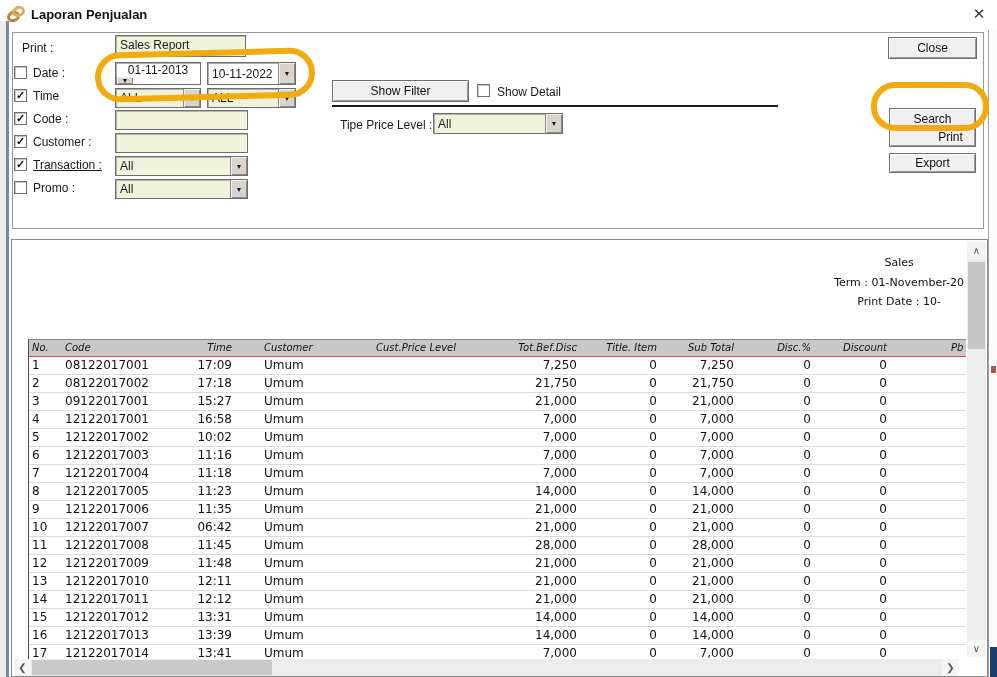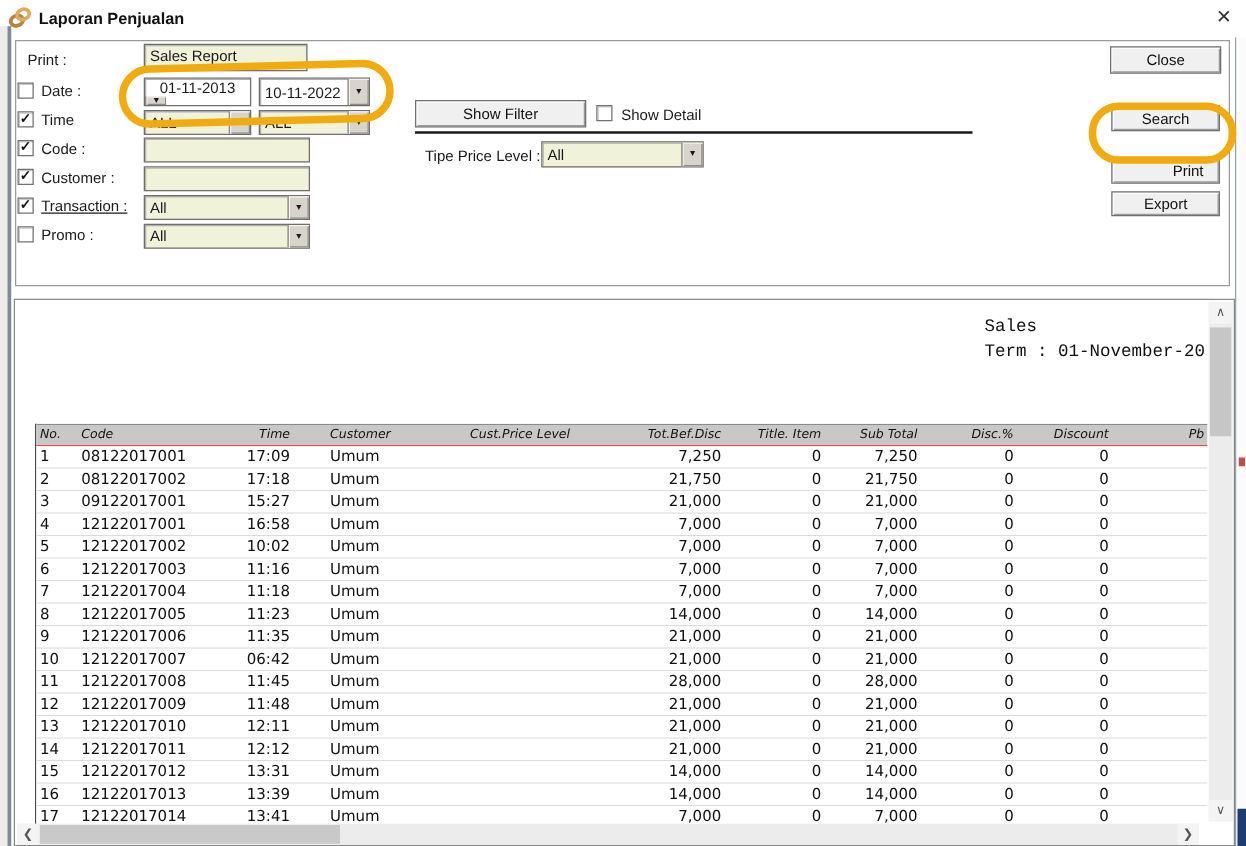--- a/index.html
+++ b/index.html
@@ -41,21 +41,21 @@
   .sepline { position:absolute; left:332px; top:105px; width:446px; height:2px; background:#1a1a1a; }
 
   
   .ring { position:absolute; border:6px solid #f1ab0e; border-radius:28px; pointer-events:none; z-index:60; }
   .ring-date { left:95px; top:50px; width:220px; height:50px; transform:rotate(-1.5deg); }
   .ring-search { left:871px; top:82px; width:118px; height:49px; border-radius:24px; }
 
   
   .report { position:absolute; left:11px; top:239px; width:977px; height:438px; background:#fff;
             border:1px solid #8a8a8a; font-family:"DejaVu Sans", sans-serif; }
-  .rep-head { position:absolute; right:23px; top:13px; text-align:left; font-size:14px; line-height:19.5px; color:#111; white-space:nowrap;font-family:Liberation Mono, monospace; }
+  .rep-head { position:absolute; right:23px; top:13px; text-align:center; font-size:11px; line-height:19.5px; color:#111; white-space:nowrap; }
   .tablewrap { position:absolute; left:16px; top:99px; width:938px; height:321px; overflow:hidden;
                border-left:1px solid #4a4a4a; }
   .thead { display:flex; height:18px; background:#c8c8c8; border-top:1px solid #8a8a8a; border-bottom:1px solid #ef4444;
            font-size:10px; line-height:16px; color:#111;font-style:italic; }
   .trow { display:flex; height:18px; border-bottom:1px solid #dcdcdc; font-size:12px; line-height:17px; color:#111; background:#fff; }
   .cell { flex:0 0 auto; overflow:hidden; white-space:nowrap; }
   .l { text-align:left; padding-left:3px; }
   .r { text-align:right; padding-right:2px; }
   .c-no   { width:33px; }
   .c-code { width:112px; }
@@ -154,31 +154,32 @@
 <span class="flabel" style="left:497px; top:85px;">Show Detail</span>
 <div class="sepline"></div>
 
 <span class="flabel" style="left:340px; top:118px;">Tipe Price Level :</span>
 <div class="combo cream" style="left:433px; top:113px; width:130px; height:21px;">
   <span class="combo-val">All</span>
   <span class="combo-btn">▼</span>
 </div>
 
 <div class="btn3d" style="left:888px; top:37px; width:89px; height:22px;">Close</div>
-<div class="btn3d" style="left:889px; top:84px; width:87px; height:21px;text-align:right;">Search</div>
+<div class="btn3d" style="left:889px; top:108px; width:87px; height:21px;text-align:right;">Search</div>
 <div class="btn3d" style="left:889px; top:127px; width:87px; height:20px;padding-left:36px;">Print</div>
 <div class="btn3d" style="left:889px; top:153px; width:87px; height:20px;">Export</div>
 
 <div class="ring ring-date"></div>
 <div class="ring ring-search"></div>
 
 <div class="report">
   <div class="rep-head">
     <div>Sales</div>
     <div>Term : 01-November-20</div>
+    <div>Print Date : 10-</div>
   </div>
 
   <div class="tablewrap">
     <div class="thead">
         <div class="cell c-no l">No.</div>
         <div class="cell c-code l">Code</div>
         <div class="cell c-time r">Time</div>
         <div class="cell c-cust l">Customer</div>
         <div class="cell c-cpl r">Cust.Price Level</div>
         <div class="cell c-tbd r">Tot.Bef.Disc</div>

